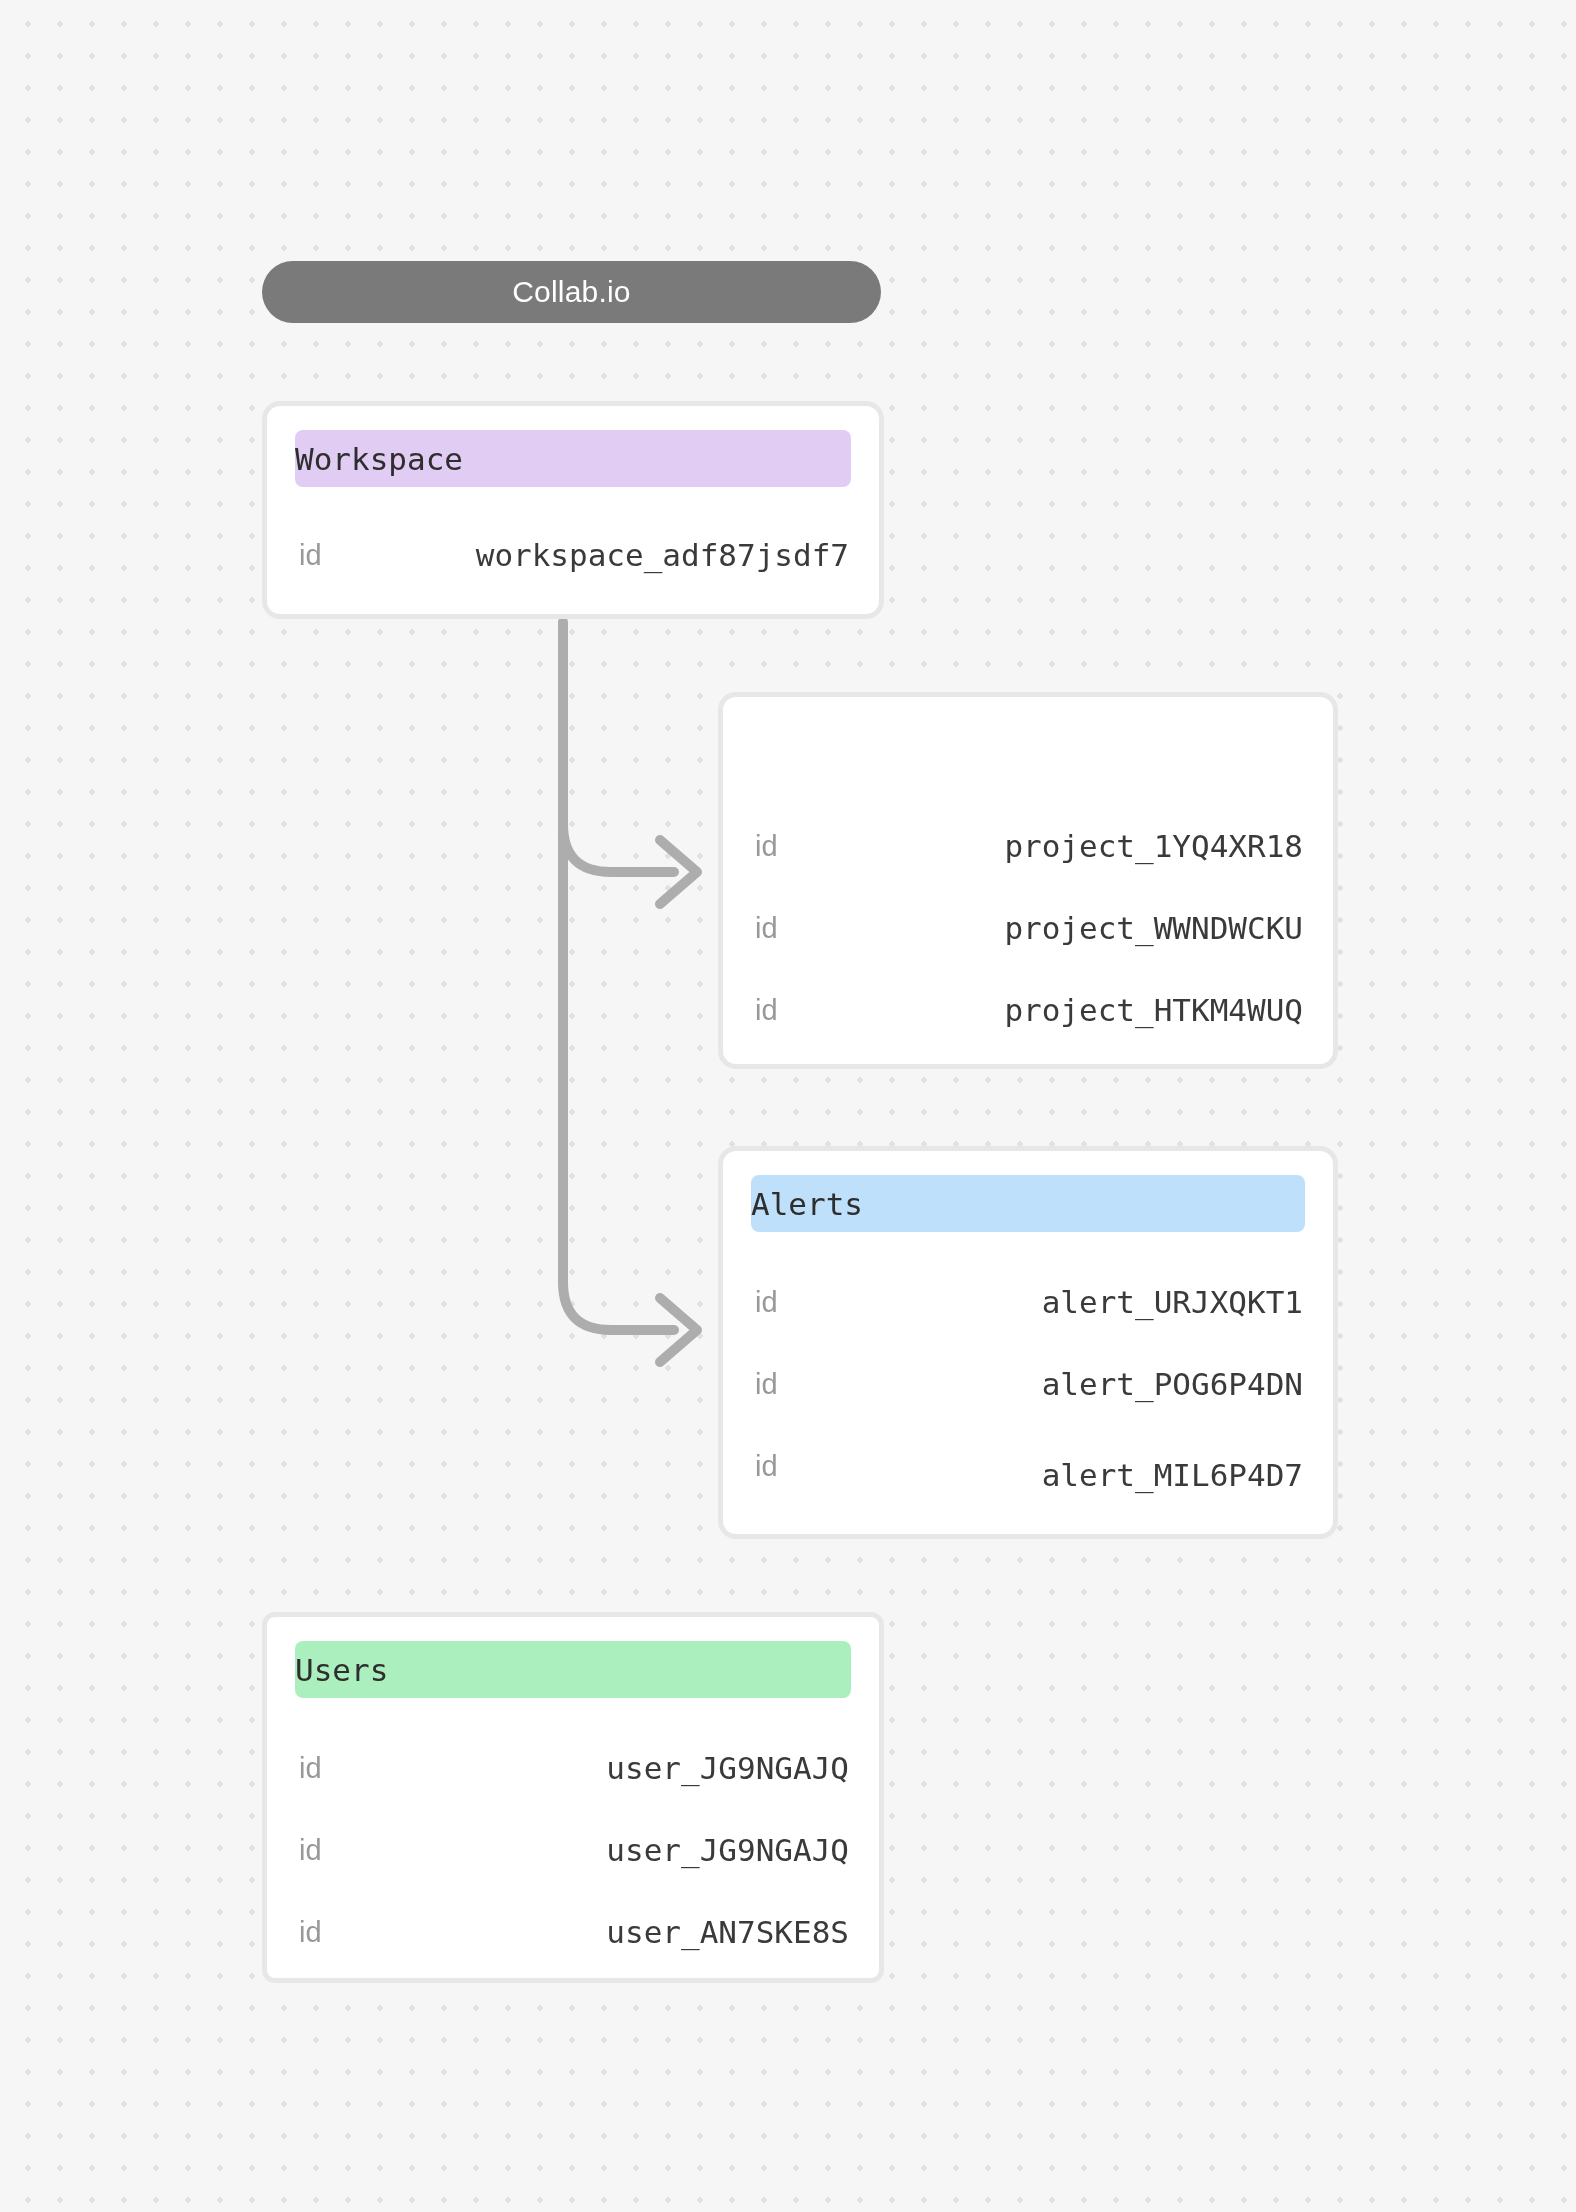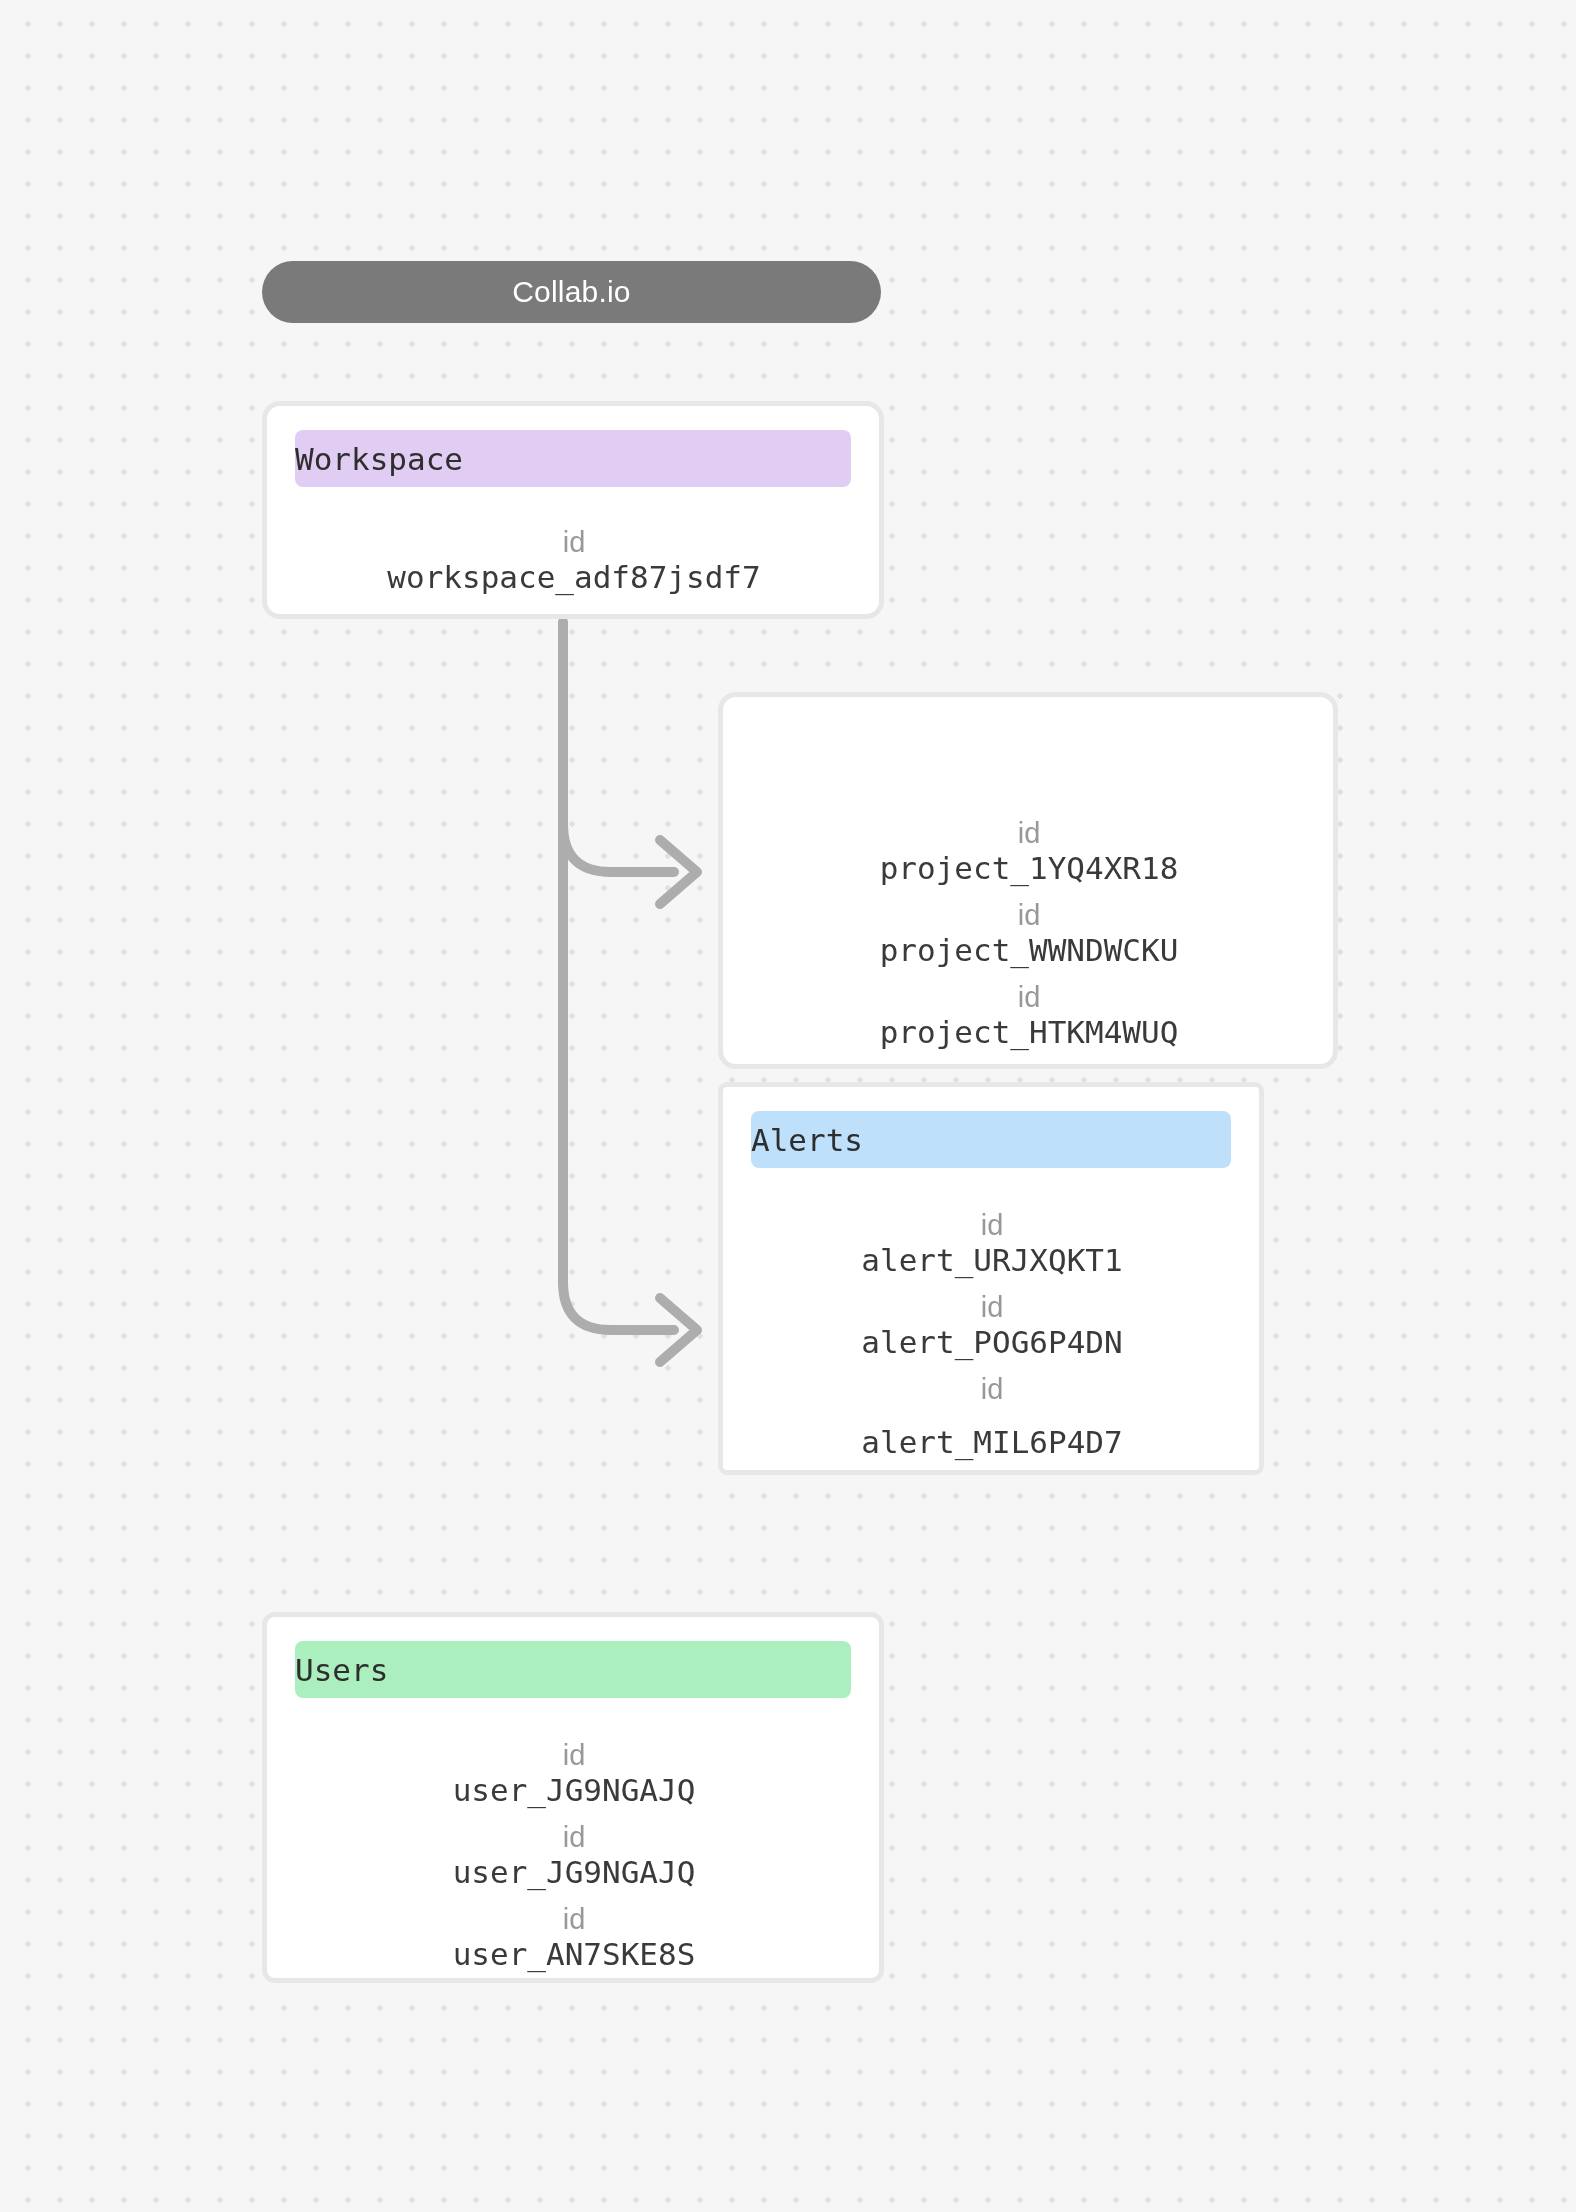--- a/index.html
+++ b/index.html
@@ -68,41 +68,41 @@
     font-size: 31px;
     font-weight: 500;
     color: #2e2e2e;
   }
   .row {
     position: absolute;
     left: 32px;
     right: 30px;
     height: 58px;
     display: flex;
+    justify-content: space-between;
     align-items: center;
-    flex-direction: column;
   }
   .key {
     color: #989898;
     font-size: 29px;
   }
   .val {
     font-family: "DejaVu Sans Mono", monospace;
     font-size: 31px;
     font-weight: 400;
     color: #3a3a3a;
     white-space: pre;
   }
   .val.offset-down {
     margin-top: 18px;
   }
   
   #card-workspace { left: 262px; top: 401px; width: 622px; height: 218px; }
   #card-projects  { left: 718px; top: 692px; width: 620px; height: 377px; }
-  #card-alerts    { left: 718px; top: 1082px; width: 546px; height: 393px; border-radius: 9px; }
+  #card-alerts    { left: 718px; top: 1146px; width: 620px; height: 393px; }
   #card-users     { left: 262px; top: 1612px; width: 622px; height: 371px; border-radius: 13px; }
 </style>
 </head>
 <body>
 
 <div class="canvas">
 
   <svg class="connector-layer" width="1576" height="2212" viewBox="0 0 1576 2212">
     <g stroke="#adadad" stroke-width="10" fill="none" stroke-linecap="round" stroke-linejoin="round">
       <path d="M 563 622 L 563 1282 Q 563 1330 611 1330 L 674 1330"></path>

